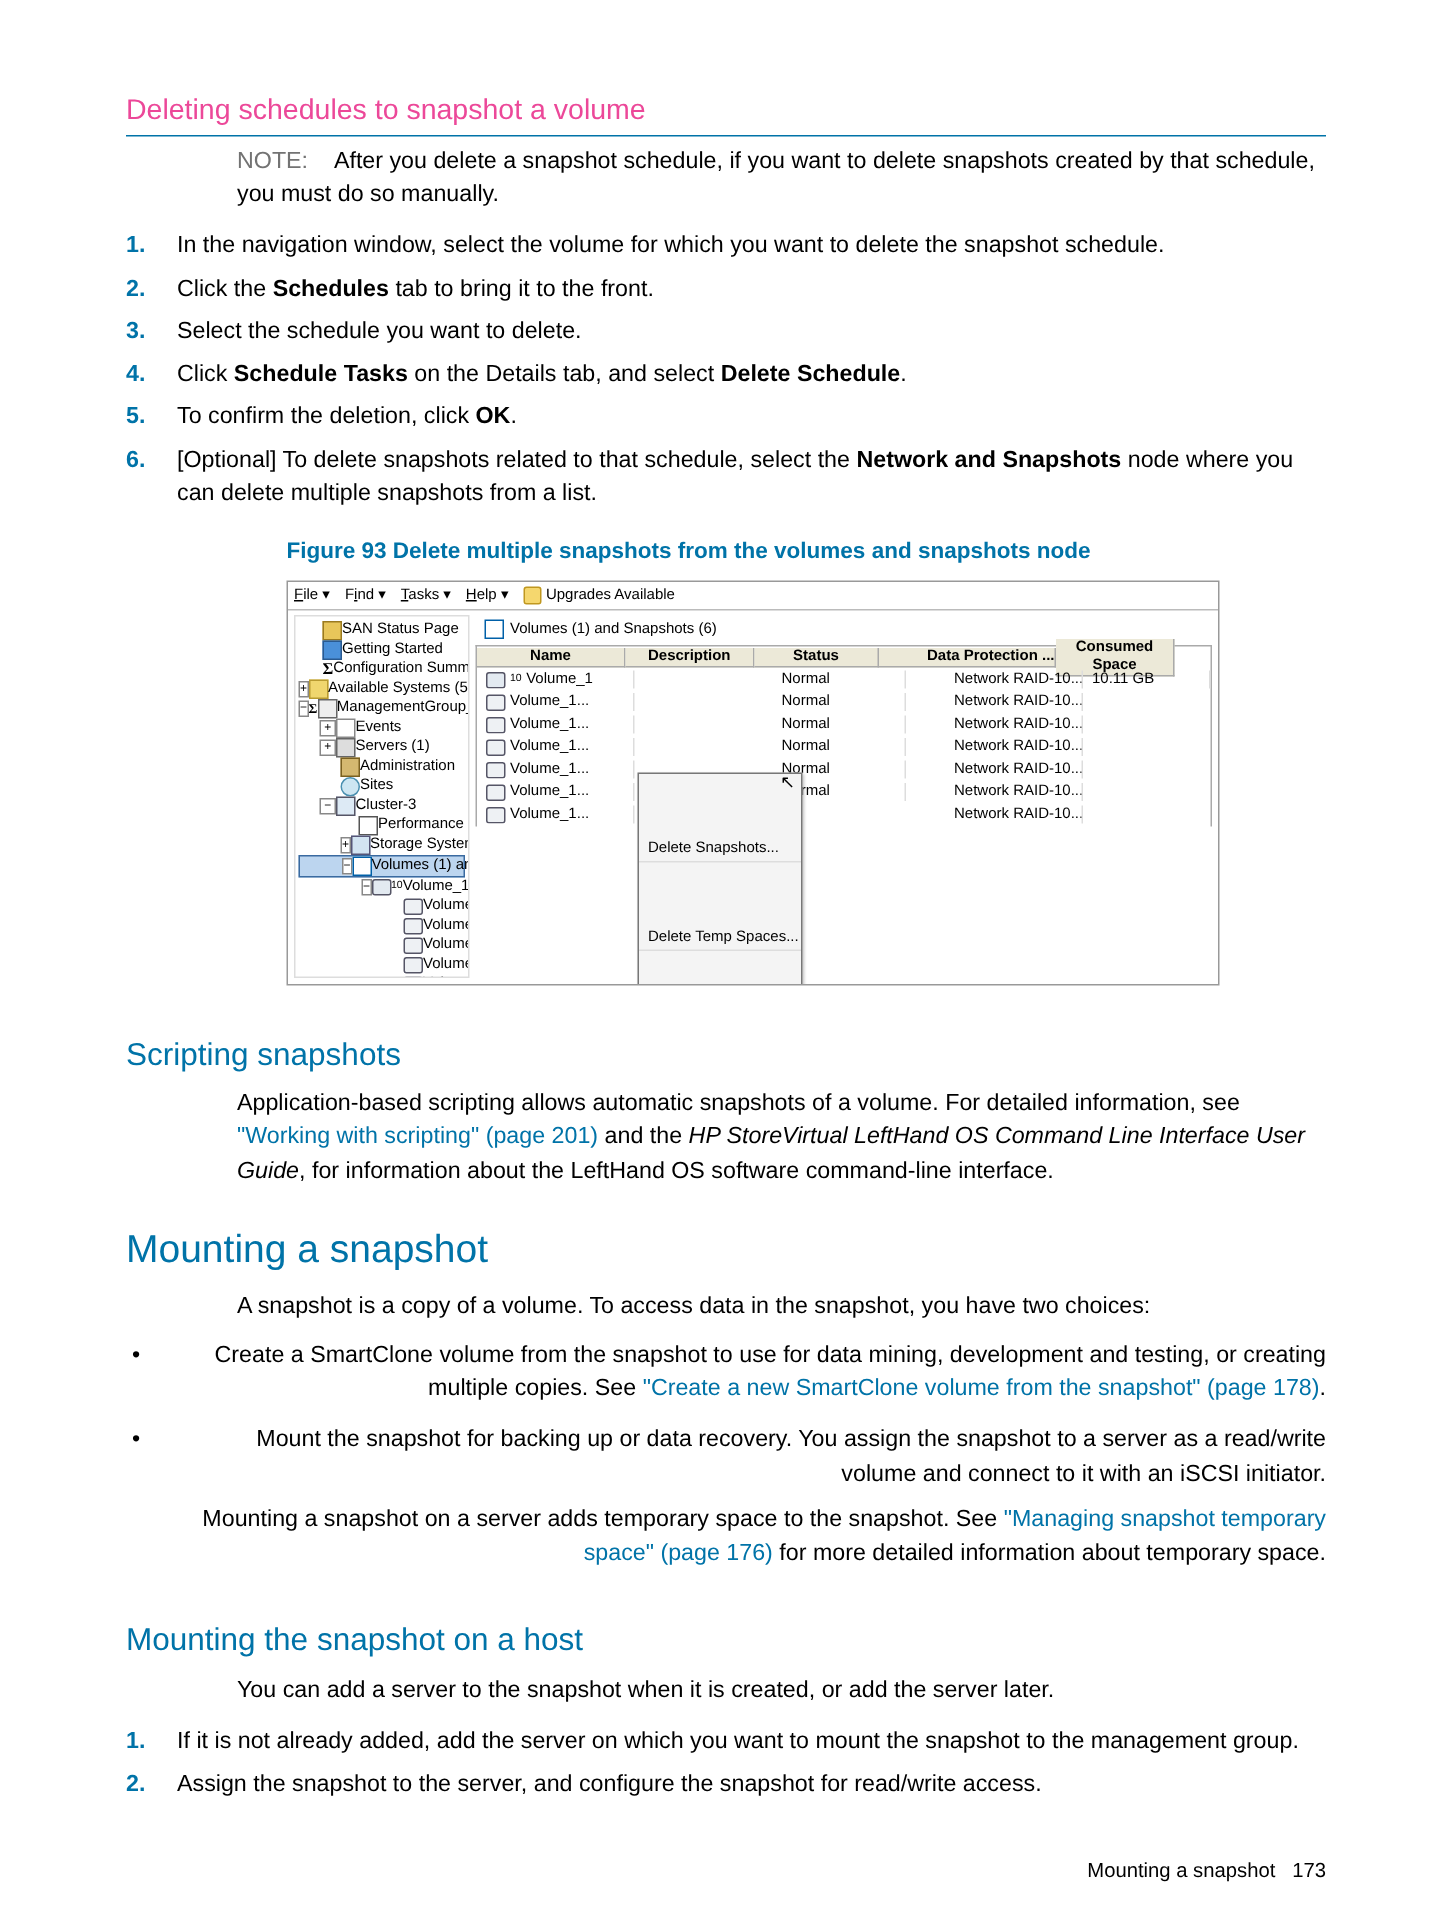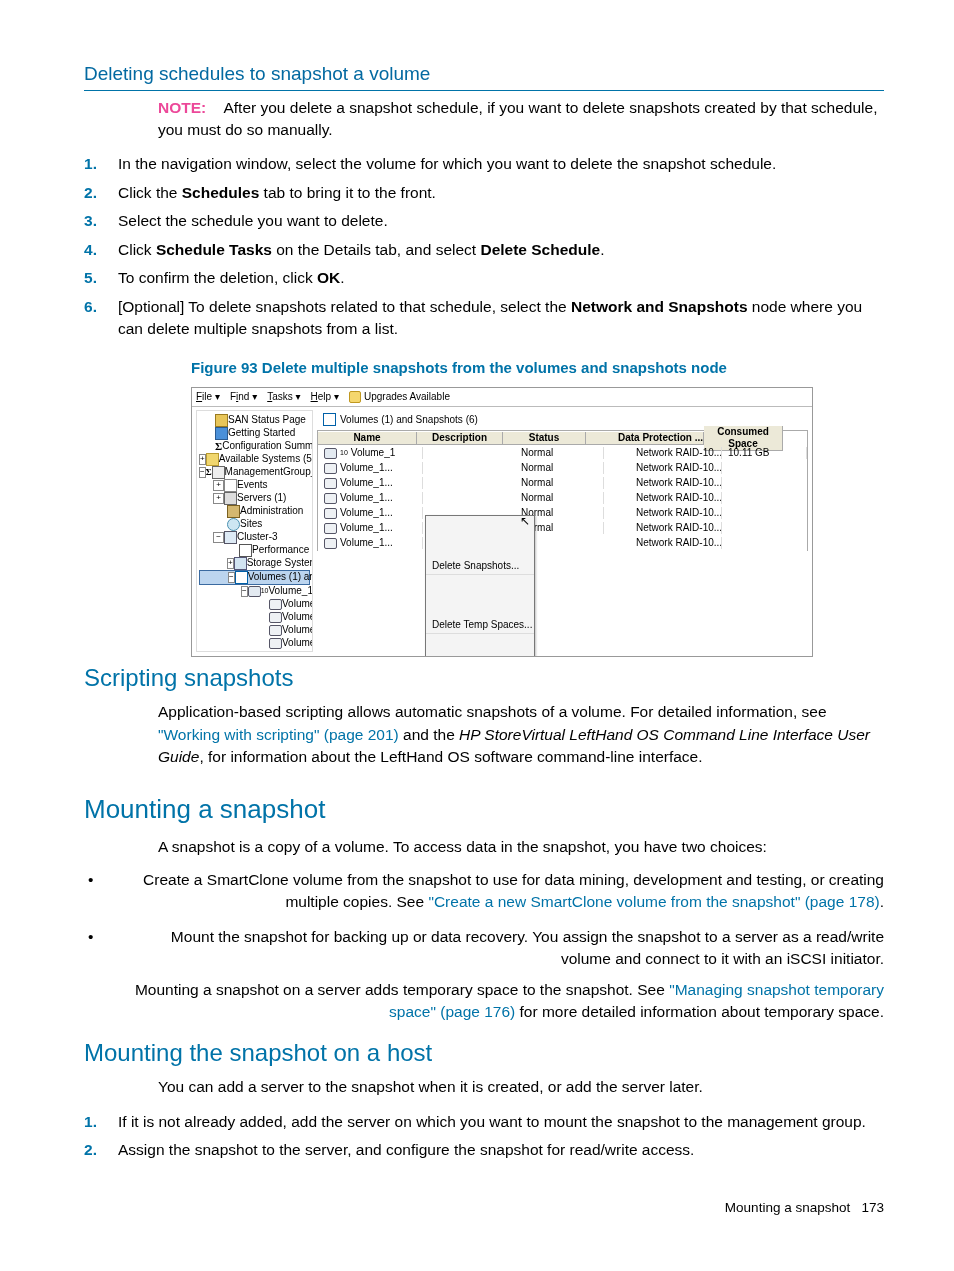--- a/index.html
+++ b/index.html
@@ -6,45 +6,45 @@
       font-family: Arial, Helvetica, sans-serif;
       font-size: 15.5px;
       line-height: 1.45;
       color: #000;
       margin: 0;
       padding: 60px 70px 30px 84px;
       width: 954px;
       box-sizing: border-box;
     }
     h3.section-header {
-      color: #0369a1;
+      color: #ec4899;
       font-weight: normal;
       font-size: 19px;
       margin: 0 0 6px 0;
       border-bottom: 1px solid #0073a8;
       padding-bottom: 2px;
     }
     h3.subsection-header {
       color: #0073a8;
       font-weight: normal;
-      font-size: 24px;
-      margin: 4px 0 6px 0;
+      font-size: 21px;
+      margin: 32px 0 6px 0;
     }
     h2.h1-section {
       color: #0073a8;
       font-weight: normal;
       font-size: 26px;
       margin: 22px 0 8px 0;
     }
     .indent {
       margin-left: 74px;
     }
     .note-label {
-      color: #ec4899;
-      font-weight: bold;
+      color: #737373;
+      font-weight: normal;
     }
     ol.steps {
       padding-left: 0;
       margin: 12px 0 6px 0;
       list-style: none;
       counter-reset: step;
     }
     ol.steps > li {
       counter-increment: step;
       margin: 0 0 6px 0;

